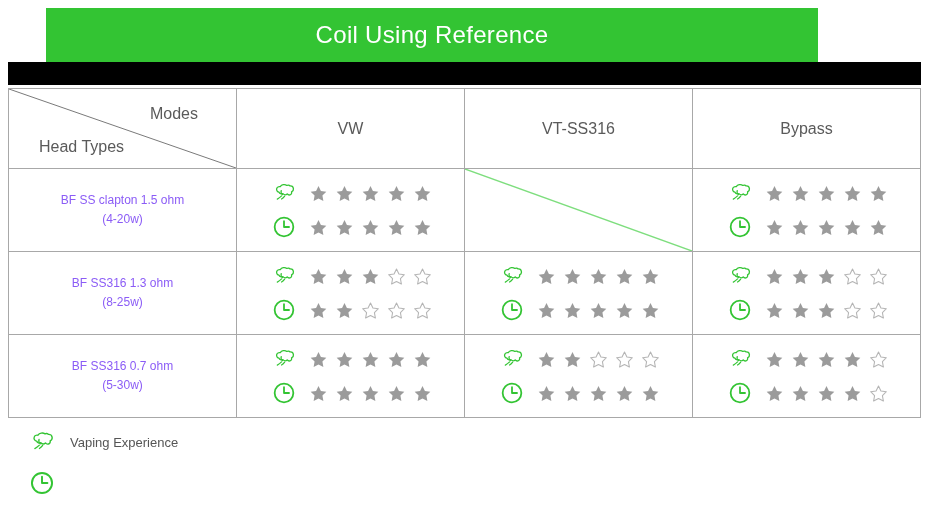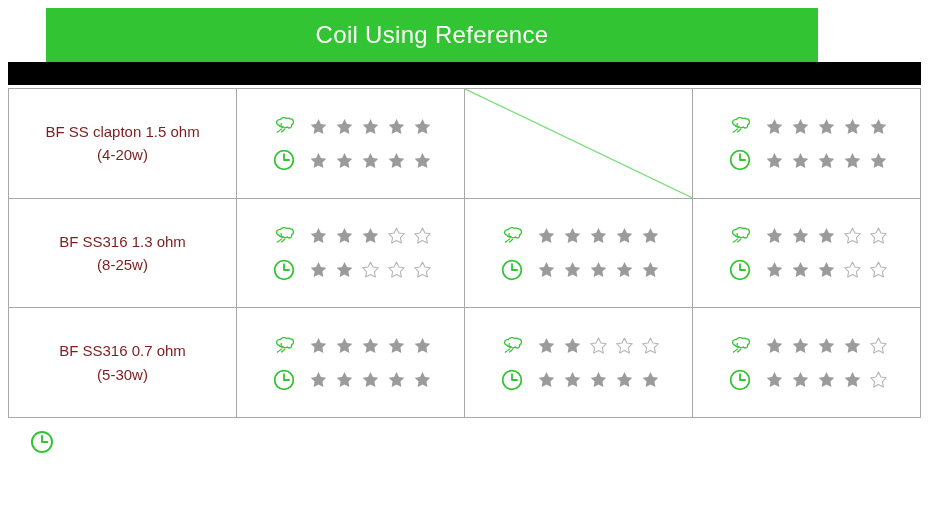--- a/index.html
+++ b/index.html
@@ -96,22 +96,22 @@
     color: #5a5a5a;
   }
 
   .mode-head {
     font-size: 16px;
     color: #5a5a5a;
     height: 79px;
   }
 
   .row-label {
-    font-size: 15px;
-    color: #7f1d1d;
+    font-size: 12px;
+    color: #8b5cf6;
     line-height: 1.55;
     padding: 4px 6px;
   }
   .row-label .ln { display: block; }
 
   
   .rating-cell {
     padding: 0;
   }
   .rating-inner {
@@ -182,20 +182,32 @@
 <div class="table-wrap">
   <table class="matrix">
     <colgroup>
       <col class="c-head">
         <col class="c-mode">
         <col class="c-mode">
         <col class="c-mode">
     </colgroup>
     <tbody id="table-body">
         <tr>
+          <td class="corner">
+            <svg class="diag" viewBox="0 0 228 79" preserveAspectRatio="none">
+              <line x1="0" y1="0" x2="228" y2="79" stroke="#7a7a7a" stroke-width="1" vector-effect="non-scaling-stroke"></line>
+            </svg>
+            <span class="modes-lbl">Modes</span>
+            <span class="heads-lbl">Head Types</span>
+          </td>
+          <td class="mode-head">VW</td>
+          <td class="mode-head">VT-SS316</td>
+          <td class="mode-head">Bypass</td>
+        </tr>
+        <tr>
           <td class="row-label">
             <span class="ln">BF SS clapton 1.5 ohm</span>
             <span class="ln">(4-20w)</span>
           </td>
           <td class="rating-cell">
             <div class="rating-inner">
               <div class="rating-line">
                 <svg class="icon-slot" style="width:26px;height:26px;flex:0 0 26px" viewBox="0 0 32 32">
                   <path d="M11.4 8.2c1.6-2.6 5.6-3.3 8.1-1.5 1.1-.8 3.0-.6 3.8.6 2.2-.2 4.1 1.4 4.3 3.4.2 1.7-.8 3.3-2.3 4.0 .5 1.5-.4 3.2-2.0 3.6-1.3.4-2.6-.2-3.3-1.2-1.5 1.3-3.9 1.2-5.3-.3-1.8.8-4.0 0-4.8-1.8-1.9-.3-3.3-2.1-3.0-4.0.2-1.5 1.4-2.6 2.9-2.8 .4-.1 .9 0 1.6 0z" fill="none" stroke="#33c433" stroke-width="1.6" stroke-linejoin="round"></path>
                   <path d="M12.6 13.0c-.6 1.8.1 3.9 1.7 5.1" fill="none" stroke="#33c433" stroke-width="1.5" stroke-linecap="round"></path>
@@ -625,19 +637,28 @@
                 </span>
               </div>
             </div>
           </td>
         </tr>
       </tbody>
   </table>
 </div>
 
 <div class="legend" id="legend-root">
+    <div class="legend-row">
+      <svg class="icon-slot" style="width:28px;height:28px;flex:0 0 28px" viewBox="0 0 32 32">
+        <path d="M11.4 8.2c1.6-2.6 5.6-3.3 8.1-1.5 1.1-.8 3.0-.6 3.8.6 2.2-.2 4.1 1.4 4.3 3.4.2 1.7-.8 3.3-2.3 4.0 .5 1.5-.4 3.2-2.0 3.6-1.3.4-2.6-.2-3.3-1.2-1.5 1.3-3.9 1.2-5.3-.3-1.8.8-4.0 0-4.8-1.8-1.9-.3-3.3-2.1-3.0-4.0.2-1.5 1.4-2.6 2.9-2.8 .4-.1 .9 0 1.6 0z" fill="none" stroke="#33c433" stroke-width="1.6" stroke-linejoin="round"></path>
+        <path d="M12.6 13.0c-.6 1.8.1 3.9 1.7 5.1" fill="none" stroke="#33c433" stroke-width="1.5" stroke-linecap="round"></path>
+        <path d="M13.0 19.6c-1.6 1.6-3.3 2.9-5.2 3.9" fill="none" stroke="#33c433" stroke-width="1.5" stroke-linecap="round"></path>
+        <path d="M16.8 19.9c-1.0 1.4-2.3 2.6-3.8 3.5" fill="none" stroke="#33c433" stroke-width="1.5" stroke-linecap="round"></path>
+      </svg>
+      <span class="legend-label">Vaping Experience</span>
+    </div>
     <div class="legend-row">
       <svg class="icon-slot" style="width:28px;height:28px;flex:0 0 28px" viewBox="0 0 32 32">
         <circle cx="16" cy="16" r="11.5" fill="none" stroke="#33c433" stroke-width="2.2"></circle>
         <path d="M16 8.8 V16 H22.2" fill="none" stroke="#33c433" stroke-width="2.2" stroke-linecap="round" stroke-linejoin="round"></path>
       </svg>
     </div>
   </div>
 
 </body></html>

